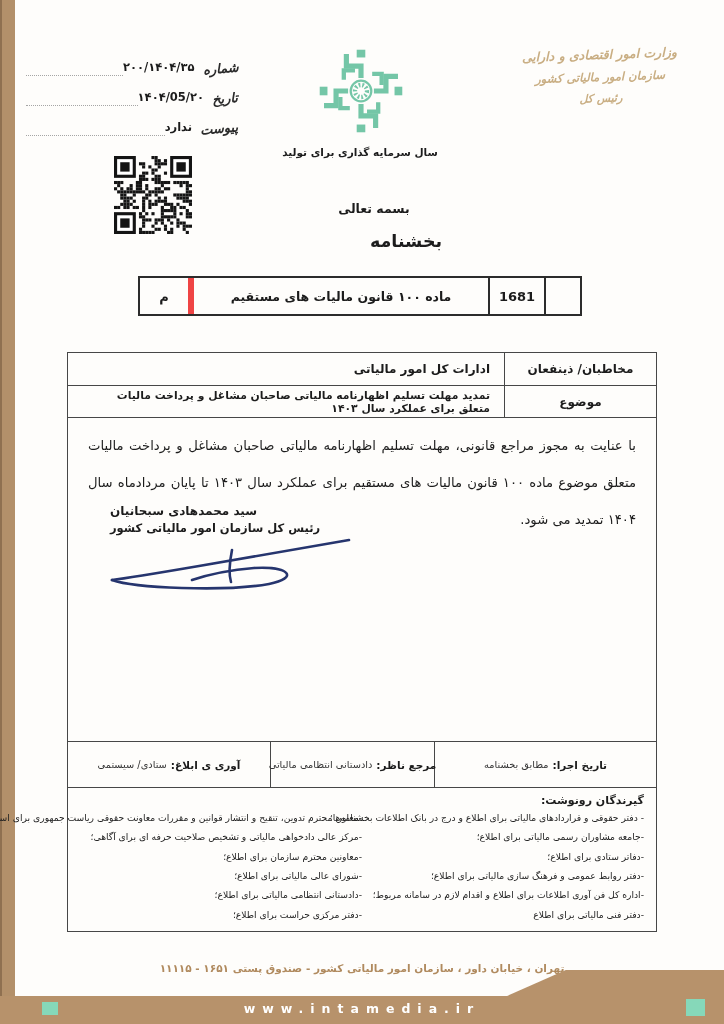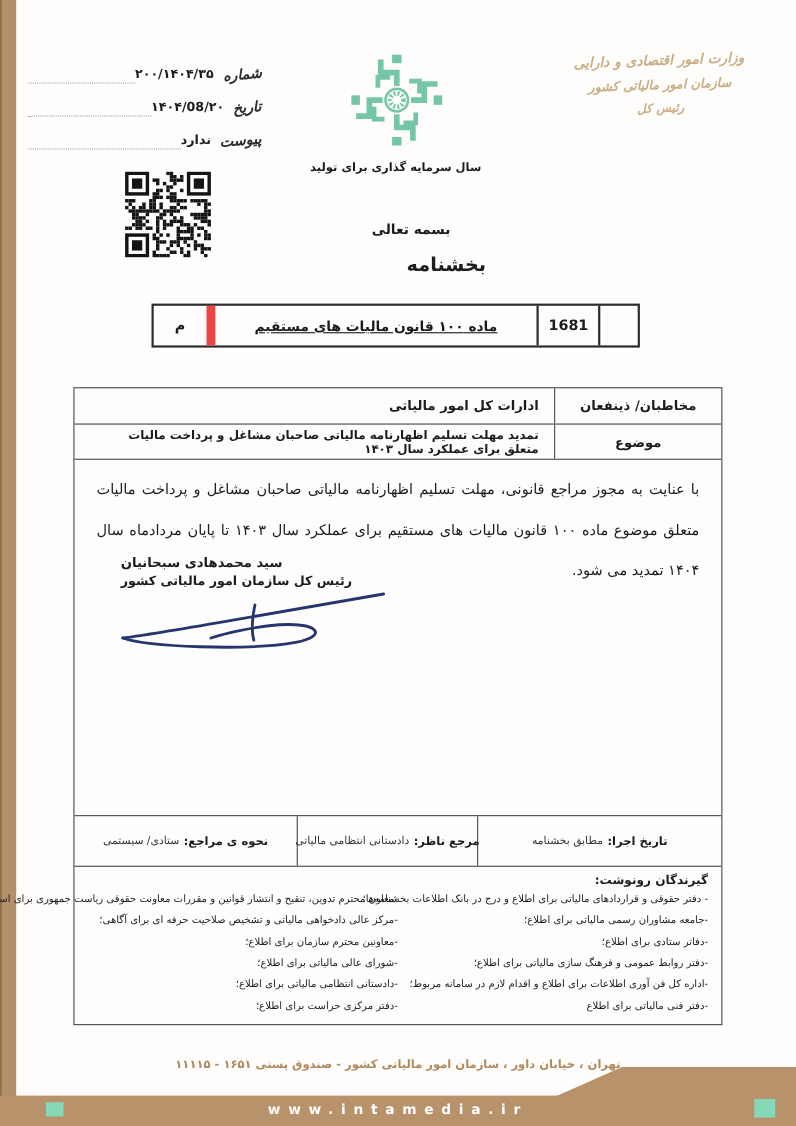--- a/index.html
+++ b/index.html
@@ -36,21 +36,21 @@
   .doctype{left:0;top:231px;width:724px;text-align:center;font-weight:bold;font-size:17.5px;
            transform:translateX(44px);}
 
   
   .ref-table{left:138px;top:276px;width:444px;height:40px;border:2px solid #2c2c2c;
              display:flex;box-sizing:border-box;}
   .ref-cell{display:flex;align-items:center;justify-content:center;box-sizing:border-box;
             font-weight:bold;}
   .rc-empty{width:36px;border-left:2px solid #2c2c2c;}
   .rc-year{width:56px;border-left:2px solid #2c2c2c;font-size:13px;}
-  .rc-subject{flex:1;border-left:8px solid #ef4444;font-size:12.5px;text-decoration:underline;}
+  .rc-subject{flex:1;border-left:6px solid #ef4444;font-size:12.5px;}
   .rc-code{width:48px;font-size:13px;}
 
   
   .main-table{left:67px;top:352px;width:590px;height:580px;border:1.5px solid #474747;
               box-sizing:border-box;display:flex;flex-direction:column;}
   .mt-row{display:flex;border-bottom:1px solid #474747;box-sizing:border-box;}
   .label-cell{width:152px;border-left:1px solid #474747;display:flex;align-items:center;
               justify-content:center;font-weight:bold;font-size:12px;box-sizing:border-box;}
   .content-cell{flex:1;display:flex;align-items:center;padding:0 14px;box-sizing:border-box;}
   .row1{height:33px;}
@@ -97,21 +97,21 @@
   <div class="abs side-strip"></div>
 
   <div class="abs meta">
     <div class="meta-row">
       <span class="meta-label">شماره</span>
       <span class="meta-value">۲۰۰/۱۴۰۴/۳۵</span>
       <span class="dotline"></span>
     </div>
     <div class="meta-row">
       <span class="meta-label">تاریخ</span>
-      <span class="meta-value">۱۴۰۴/08/۲۰</span>
+      <span class="meta-value">۱۴۰۴/05/۲۰</span>
       <span class="dotline"></span>
     </div>
     <div class="meta-row">
       <span class="meta-label">پیوست</span>
       <span class="meta-value">ندارد</span>
       <span class="dotline"></span>
     </div>
   </div>
 
   <div class="abs ministry">
@@ -398,21 +398,21 @@
     <div class="mt-row row4">
       <div class="r4-cell r4-exec">
         <span class="r4-label">تاریخ اجرا:</span>
         <span class="r4-value">مطابق بخشنامه</span>
       </div>
       <div class="r4-cell r4-sup">
         <span class="r4-label">مرجع ناظر:</span>
         <span class="r4-value">دادستانی انتظامی مالیاتی</span>
       </div>
       <div class="r4-cell r4-notify">
-        <span class="r4-label">نحوه ی مراجع:</span>
+        <span class="r4-label">آوری ی ابلاغ:</span>
         <span class="r4-value">ستادی/ سیستمی</span>
       </div>
     </div>
     <div class="mt-row row5">
       <div class="cc-header">گیرندگان رونوشت:</div>
       <div class="cc-cols">
         <div class="cc-col cc-col-left">
           <div class="cc-item">- دفتر حقوقی و قراردادهای مالیاتی برای اطلاع و درج در بانک اطلاعات بخشنامه‌ها؛</div>
           <div class="cc-item">-جامعه مشاوران رسمی مالیاتی برای اطلاع؛</div>
           <div class="cc-item">-دفاتر ستادی برای اطلاع؛</div>

